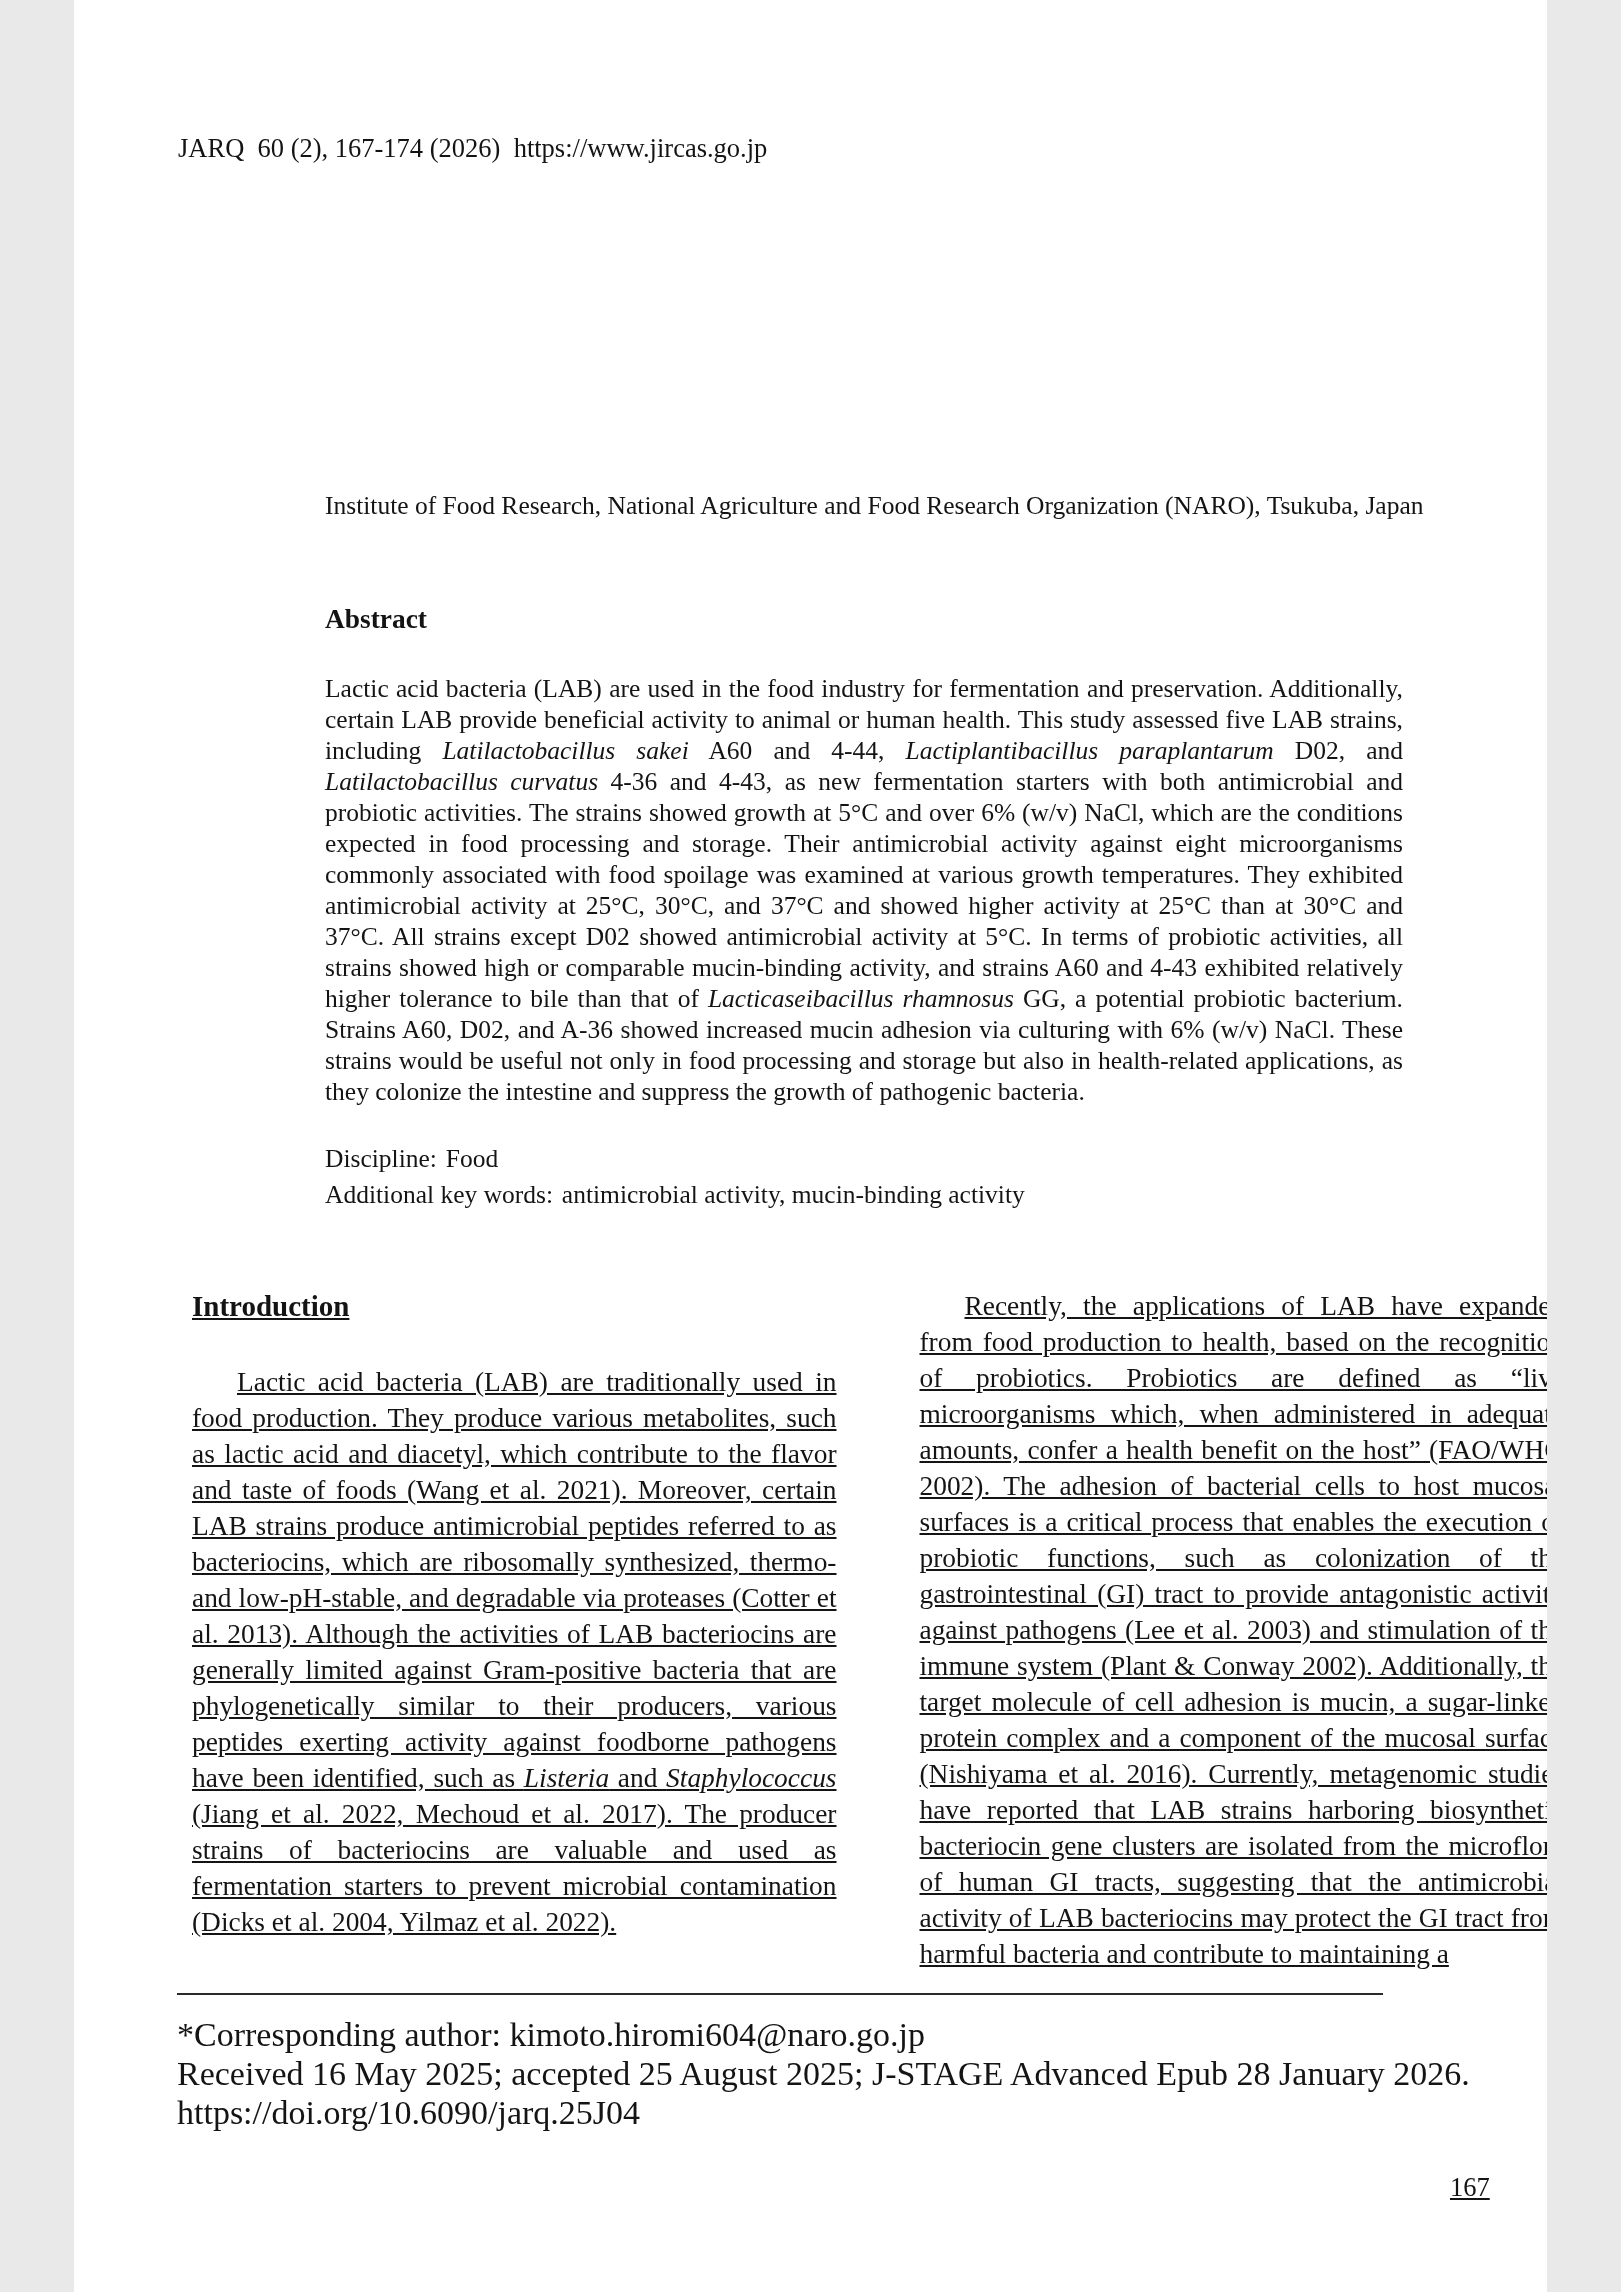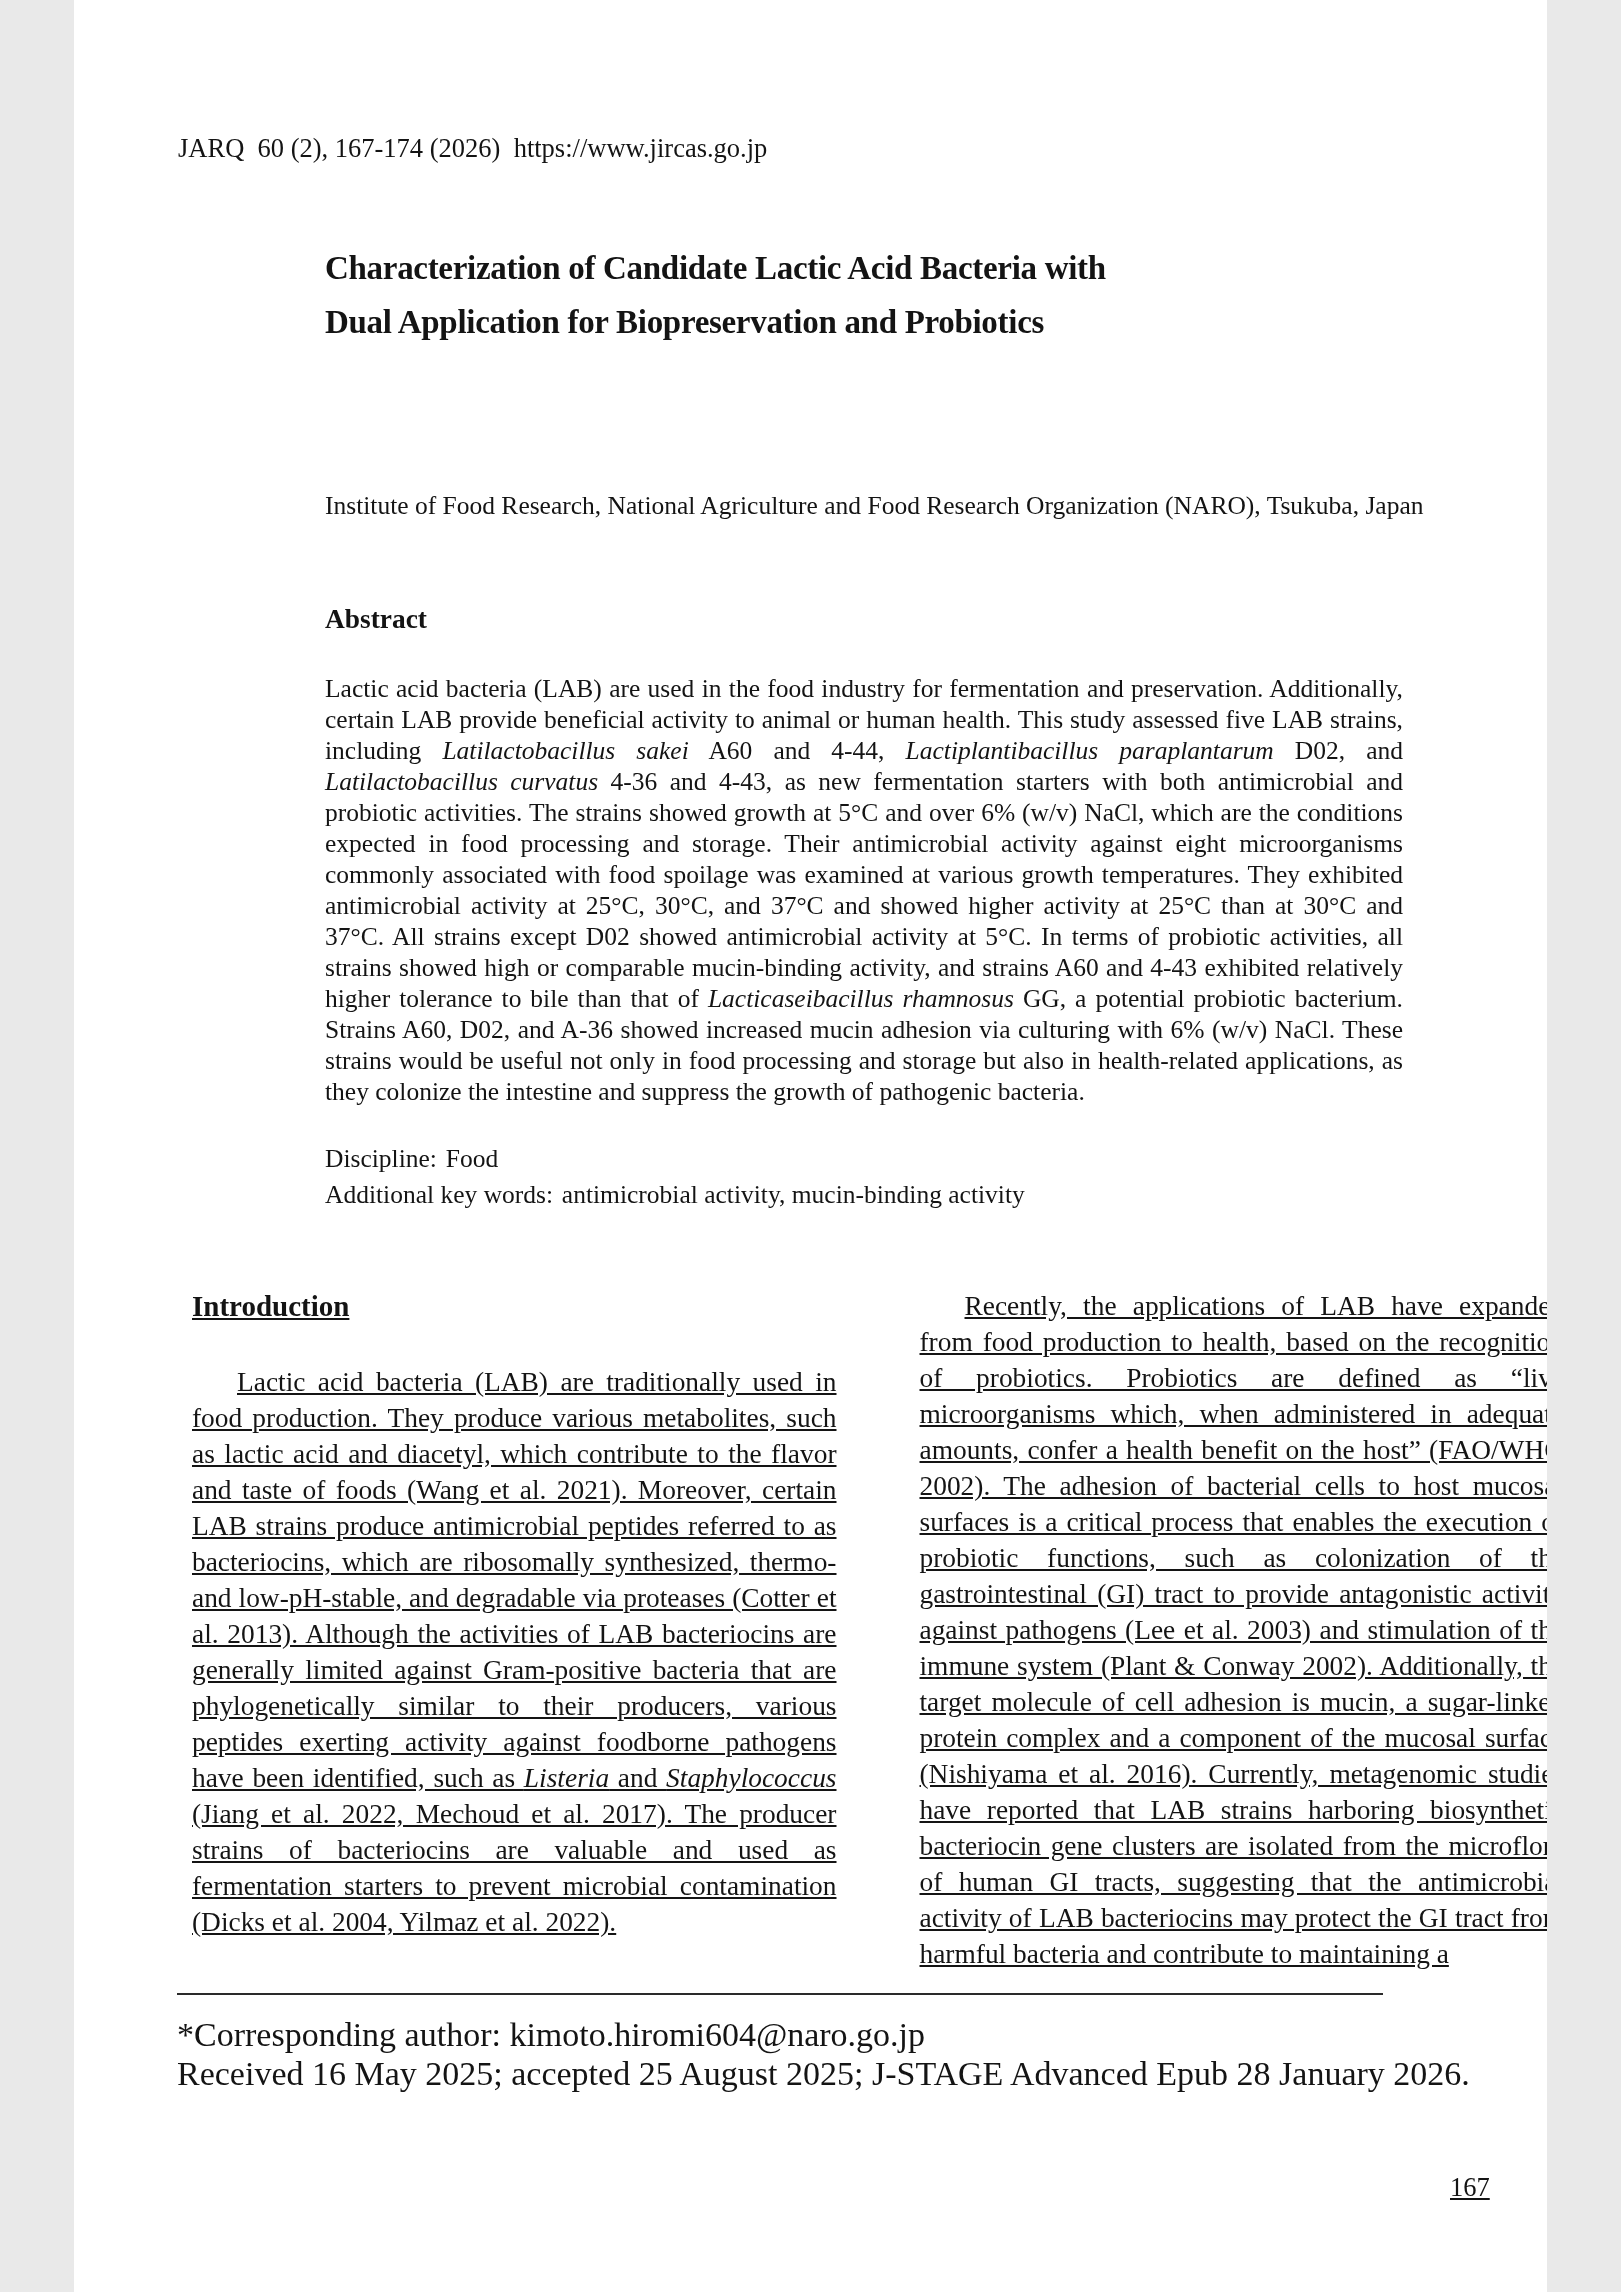--- a/index.html
+++ b/index.html
@@ -65,24 +65,20 @@
   }
   i{font-style:italic;}
 </style>
 </head>
 <body>
 
 <div class="page">
 
   <div class="journal-header">JARQ  60 (2), 167-174 (2026)  https://www.jircas.go.jp</div>
 
-  <div class="article-title">
-    <div>Characterization of Candidate Lactic Acid Bacteria with</div>
-    <div>Dual Application for Biopreservation and Probiotics</div>
-  </div>
 
 
   <div class="affiliation">Institute of Food Research, National Agriculture and Food Research Organization (NARO), Tsukuba, Japan</div>
 
   <div class="abstract-heading">Abstract</div>
 
   <p class="abstract-body"><span>Lactic acid bacteria (LAB) are used in the food industry for fermentation and preservation. Additionally, certain LAB provide beneficial activity to animal or human health. This study assessed five LAB strains, including </span><i>Latilactobacillus sakei</i><span> A60 and 4-44, </span><i>Lactiplantibacillus paraplantarum</i><span> D02, and </span><i>Latilactobacillus curvatus</i><span> 4-36 and 4-43, as new fermentation starters with both antimicrobial and probiotic activities. The strains showed growth at 5°C and over 6% (w/v) NaCl, which are the conditions expected in food processing and storage. Their antimicrobial activity against eight microorganisms commonly associated with food spoilage was examined at various growth temperatures. They exhibited antimicrobial activity at 25°C, 30°C, and 37°C and showed higher activity at 25°C than at 30°C and 37°C. All strains except D02 showed antimicrobial activity at 5°C. In terms of probiotic activities, all strains showed high or comparable mucin-binding activity, and strains A60 and 4-43 exhibited relatively higher tolerance to bile than that of </span><i>Lacticaseibacillus rhamnosus</i><span> GG, a potential probiotic bacterium. Strains A60, D02, and A-36 showed increased mucin adhesion via culturing with 6% (w/v) NaCl. These strains would be useful not only in food processing and storage but also in health-related applications, as they colonize the intestine and suppress the growth of pathogenic bacteria.</span></p>
 
   <div class="meta-block">
     <div>
@@ -100,18 +96,19 @@
     </div>
     <div>
       <p class="body-par"><span>Recently, the applications of LAB have expanded from food production to health, based on the recognition of probiotics. Probiotics are defined as “live microorganisms which, when administered in adequate amounts, confer a health benefit on the host” (FAO/WHO 2002). The adhesion of bacterial cells to host mucosal surfaces is a critical process that enables the execution of probiotic functions, such as colonization of the gastrointestinal (GI) tract to provide antagonistic activity against pathogens (Lee et al. 2003) and stimulation of the immune system (Plant &amp; Conway 2002). Additionally, the target molecule of cell adhesion is mucin, a sugar-linked protein complex and a component of the mucosal surface (Nishiyama et al. 2016). Currently, metagenomic studies have reported that LAB strains harboring biosynthetic bacteriocin gene clusters are isolated from the microflora of human GI tracts, suggesting that the antimicrobial activity of LAB bacteriocins may protect the GI tract from harmful bacteria and contribute to maintaining a</span></p>
     </div>
   </div>
 
   <div class="footnotes">
     <hr class="footnote-rule">
     <div>*Corresponding author: kimoto.hiromi604@naro.go.jp</div>
     <div>Received 16 May 2025; accepted 25 August 2025; J-STAGE Advanced Epub 28 January 2026.</div>
+    <div>https://doi.org/10.6090/jarq.25J04</div>
   </div>
 
   <div class="page-number">167</div>
 
 </div>
 
 
 </body></html>

